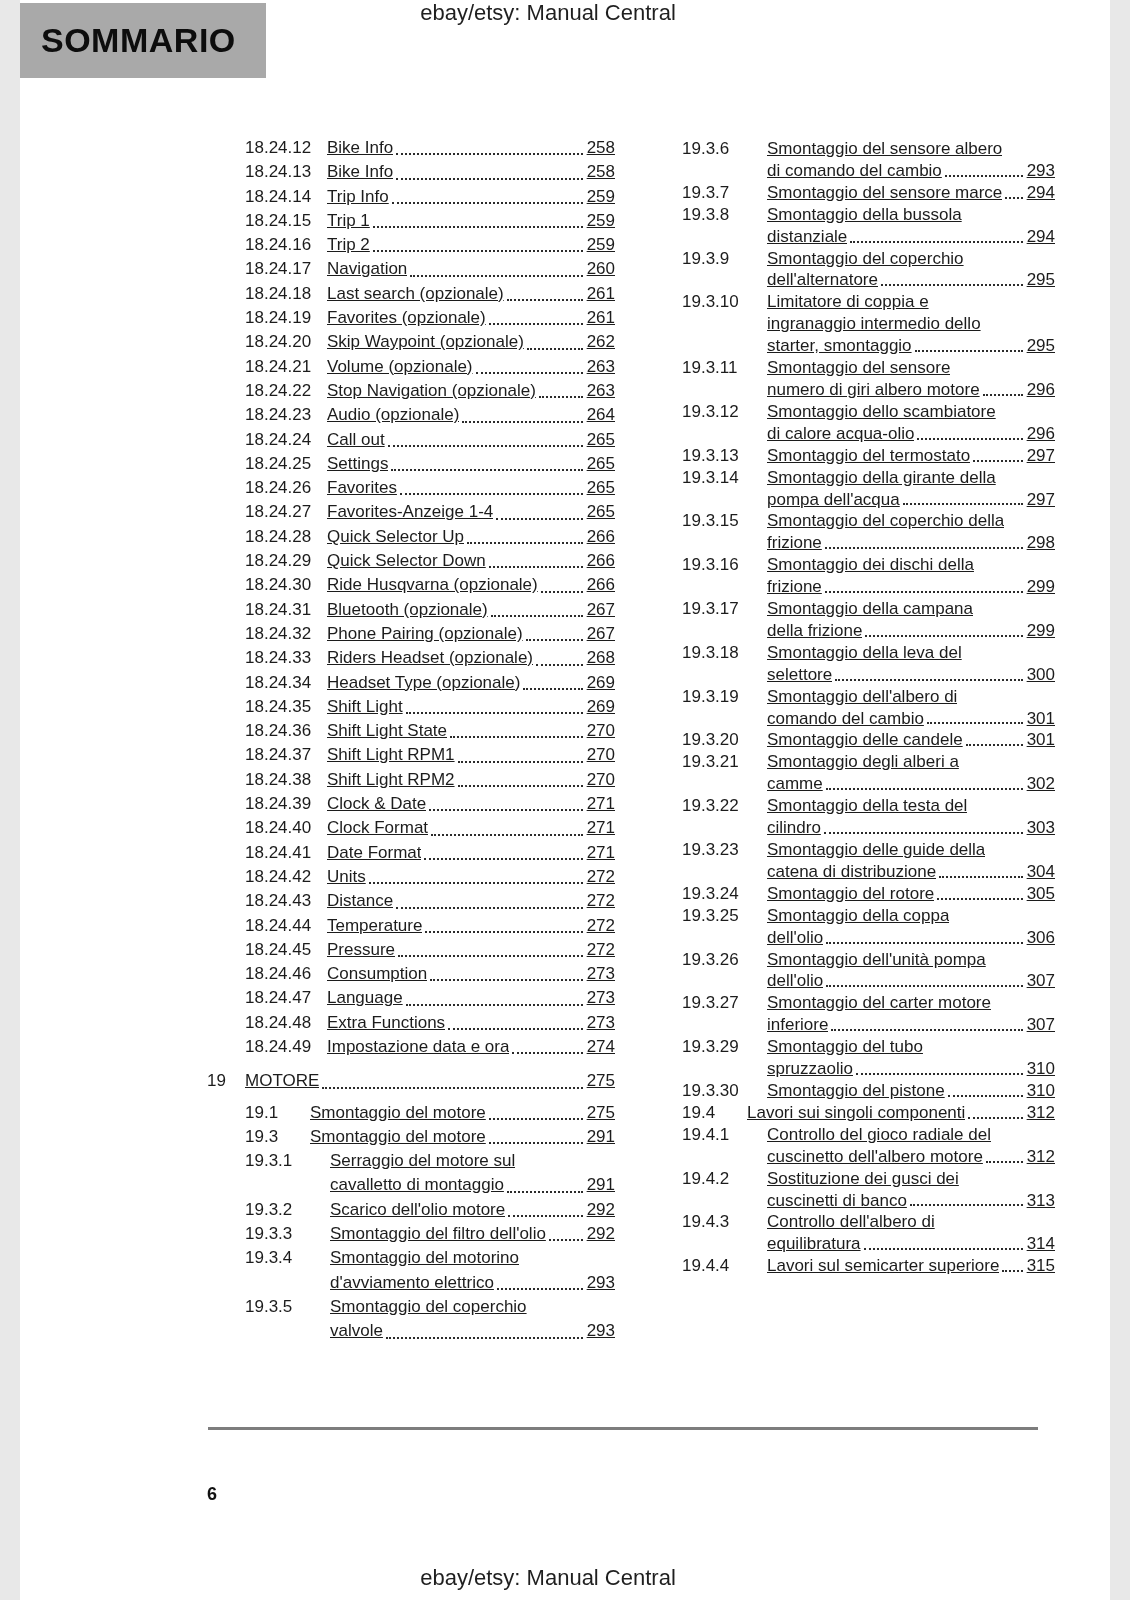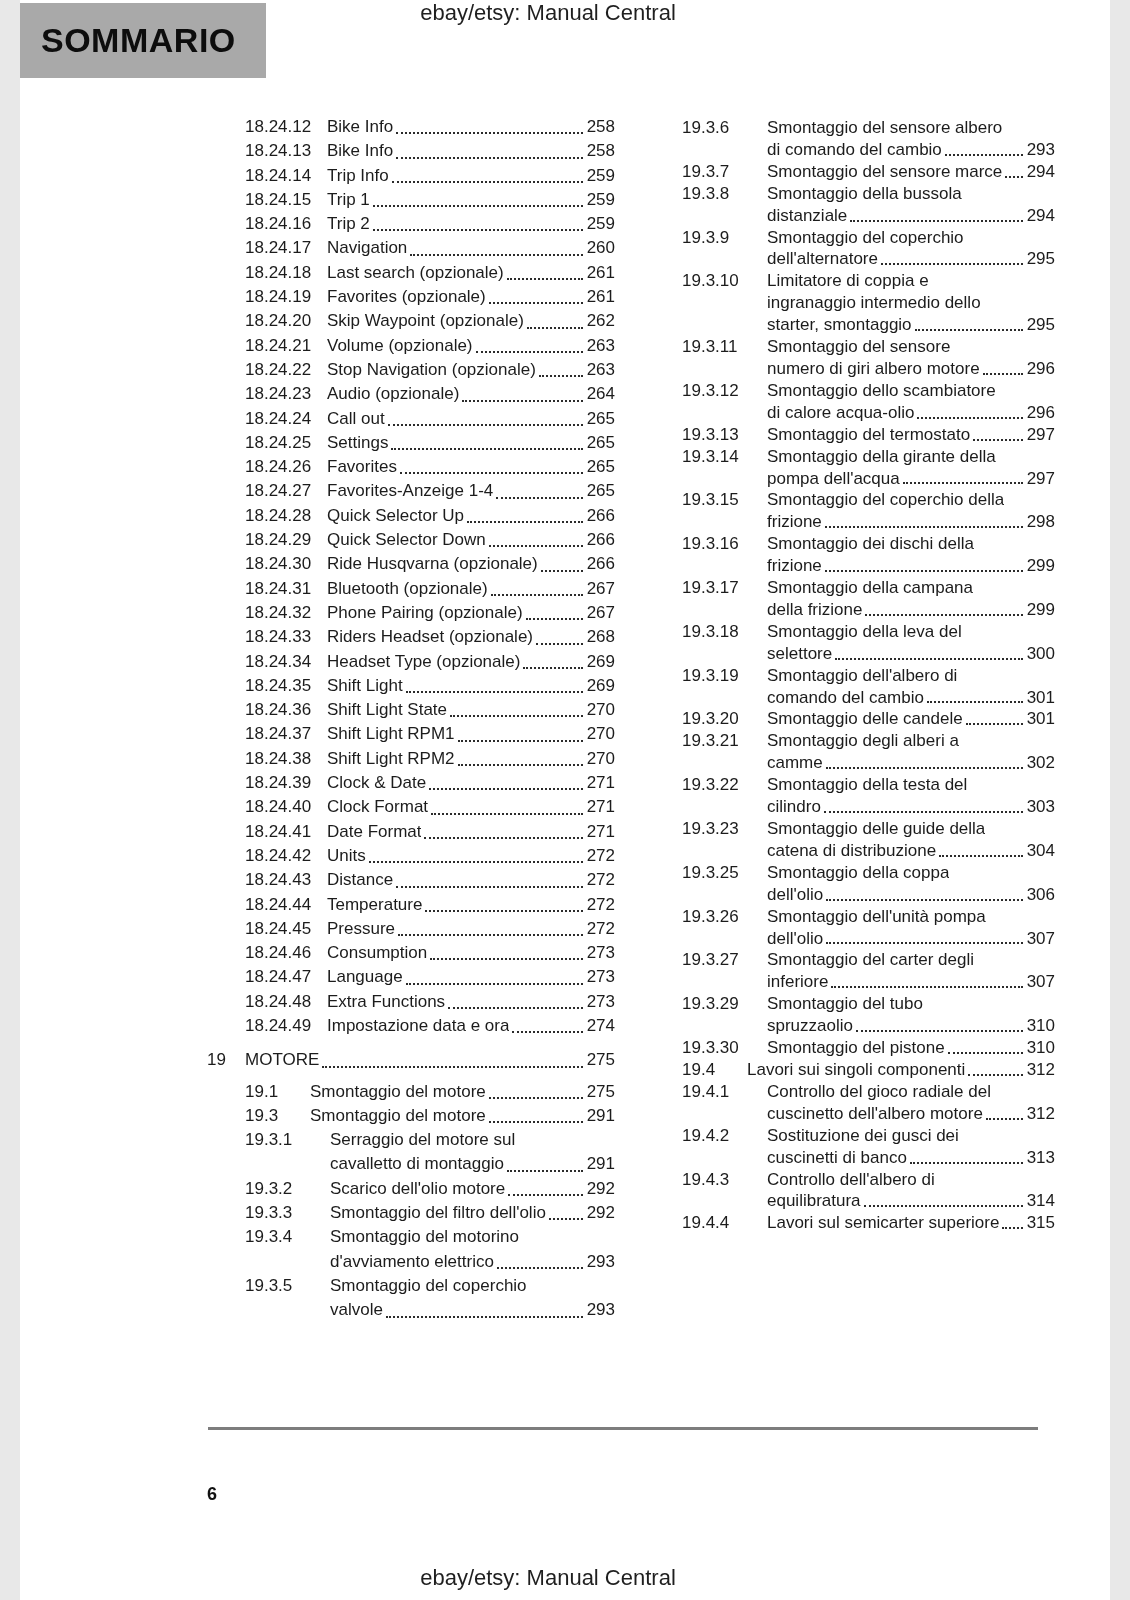--- a/index.html
+++ b/index.html
@@ -20,21 +20,21 @@
   .section-label{
     font-size:34px;font-weight:bold;color:#0d0d0d;
     padding-left:21px;letter-spacing:.5px;
   }
   .doc-title{
     position:absolute;top:0;left:0;width:100%;
     text-align:center;font-size:22px;color:#1f1f1f;
     transform:translateX(-17px);
   }
   
-  .toc{position:absolute;left:187px;top:115px;display:flex;}
+  .toc{position:absolute;left:187px;top:136px;display:flex;text-decoration:underline;}
   .col{font-size:17px;}
   .col-left{width:408px;line-height:24.3px;margin-right:67px;}
   .col-right{width:373px;line-height:21.9px;padding-top:2px;}
   .entry{position:relative;padding-left:var(--numw,65px);}
   .col-left .entry:not(.lvl1){margin-left:38px;}
   .lvl1{--numw:38px;margin:10px 0 7px 0;}
   .lvl2{--numw:65px;}
   .lvl2.widenum{--numw:82px;}
   .lvl3{--numw:85px;}
   .num{position:absolute;left:0;top:0;}
@@ -614,20 +614,28 @@
     <span class="num">19.3.23</span>
     <span class="lines"><div class="tline">
               <span class="txt">Smontaggio delle guide della</span>
             </div><div class="tline">
               <span class="txt">catena di distribuzione</span>
               <span class="leader"></span>
               <span class="pg">304</span>
             </div></span>
   </div>
         <div class="entry lvl3">
+    <span class="num">19.3.24</span>
+    <span class="lines"><div class="tline">
+              <span class="txt">Smontaggio del rotore</span>
+              <span class="leader"></span>
+              <span class="pg">305</span>
+            </div></span>
+  </div>
+        <div class="entry lvl3">
     <span class="num">19.3.25</span>
     <span class="lines"><div class="tline">
               <span class="txt">Smontaggio della coppa</span>
             </div><div class="tline">
               <span class="txt">dell'olio</span>
               <span class="leader"></span>
               <span class="pg">306</span>
             </div></span>
   </div>
         <div class="entry lvl3">
@@ -636,21 +644,21 @@
               <span class="txt">Smontaggio dell'unità pompa</span>
             </div><div class="tline">
               <span class="txt">dell'olio</span>
               <span class="leader"></span>
               <span class="pg">307</span>
             </div></span>
   </div>
         <div class="entry lvl3">
     <span class="num">19.3.27</span>
     <span class="lines"><div class="tline">
-              <span class="txt">Smontaggio del carter degli</span>
+              <span class="txt">Smontaggio del carter motore</span>
             </div><div class="tline">
               <span class="txt">inferiore</span>
               <span class="leader"></span>
               <span class="pg">307</span>
             </div></span>
   </div>
         <div class="entry lvl3">
     <span class="num">19.3.29</span>
     <span class="lines"><div class="tline">
               <span class="txt">Smontaggio del tubo</span>

